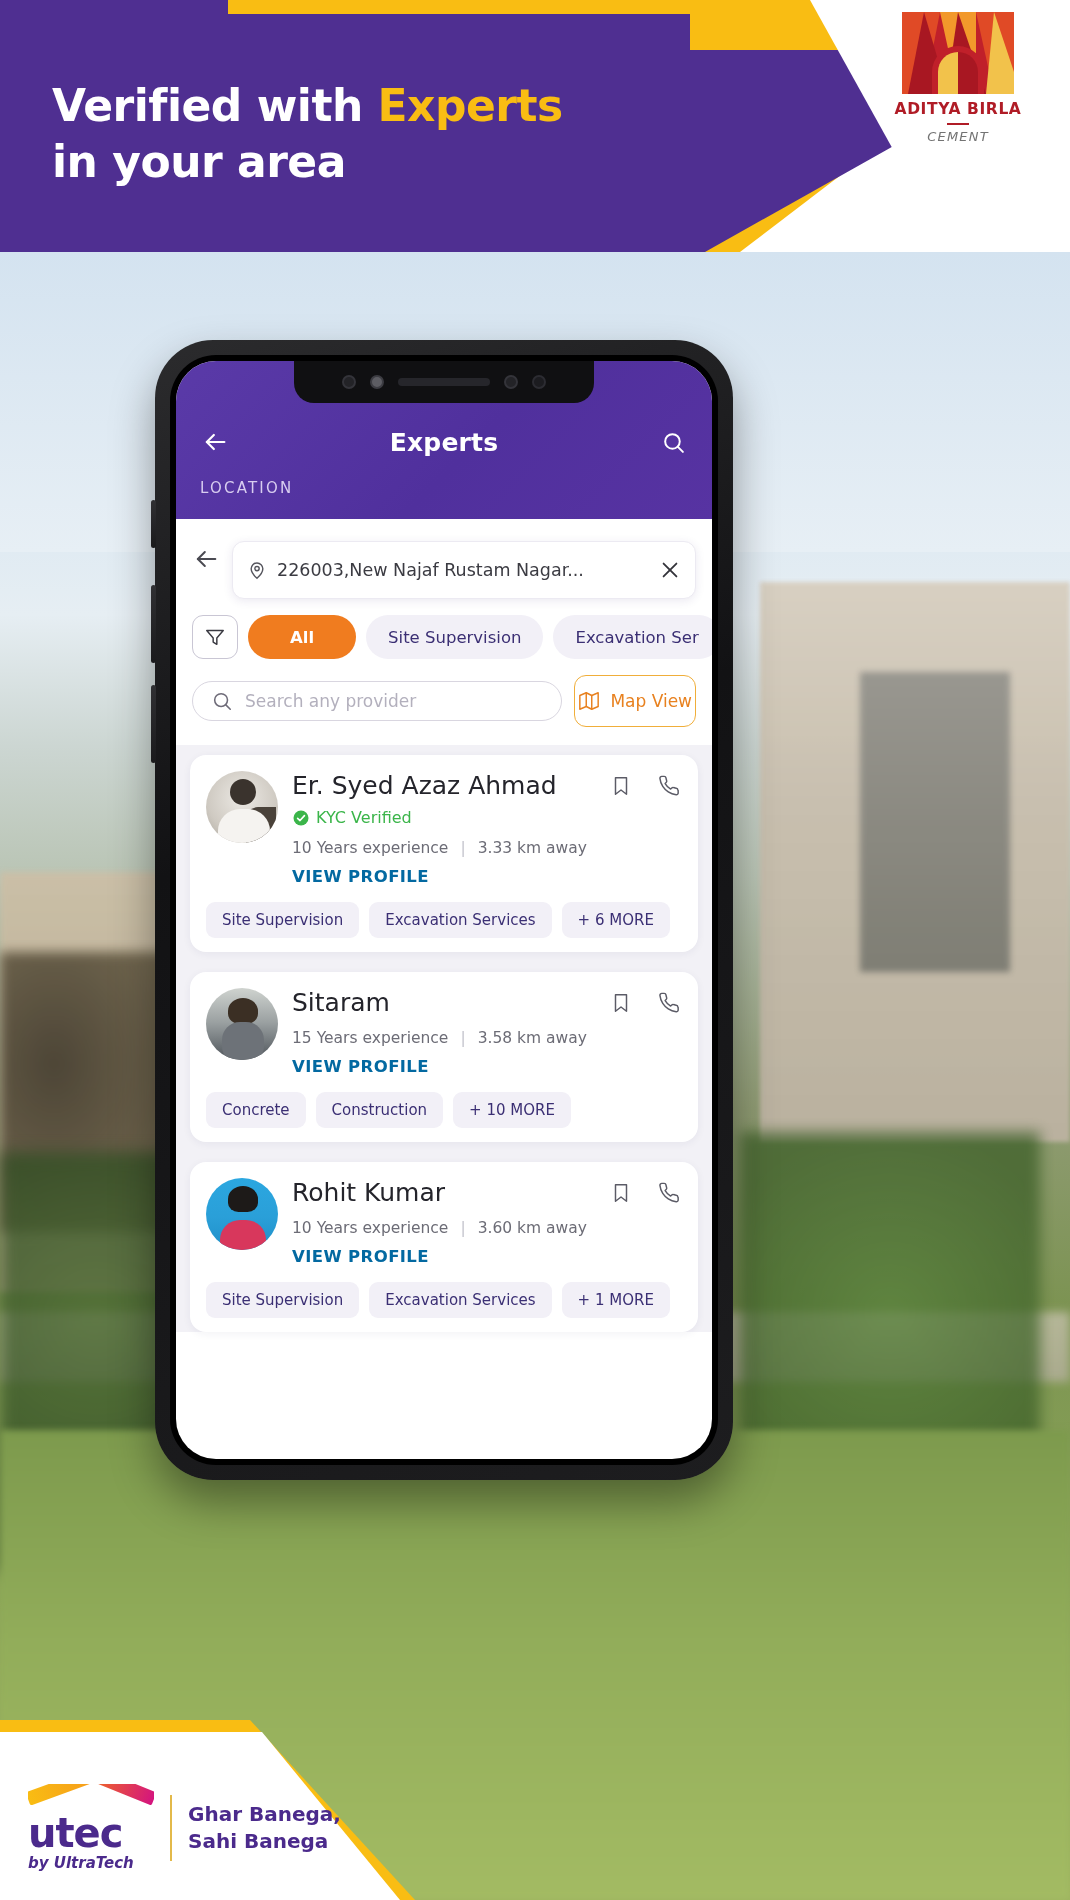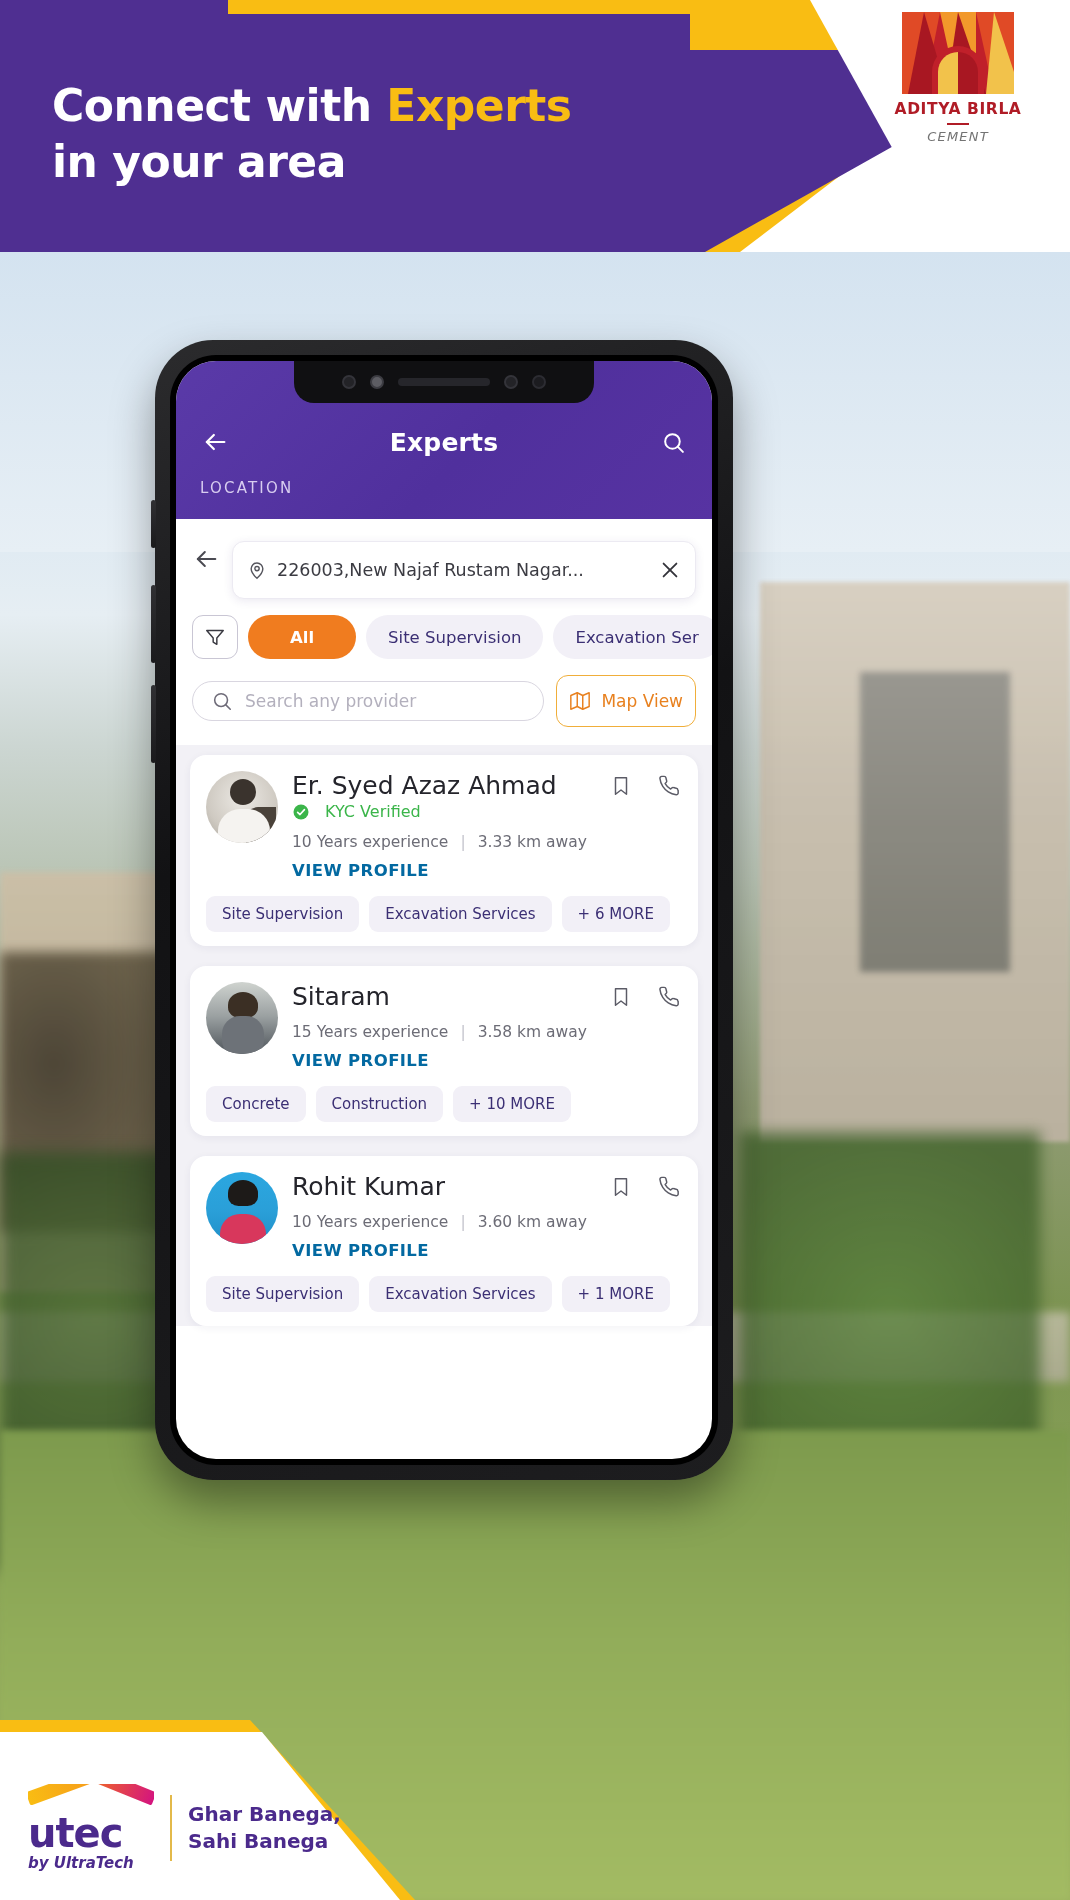--- a/index.html
+++ b/index.html
@@ -191,21 +191,21 @@
 
   
   .search-row { display: flex; align-items: center; gap: 12px; padding: 16px 16px 18px 16px; background: #fff; }
   .search-field {
     flex: 1; height: 40px; border-radius: 26px; border: 1.2px solid #d9d6e0;
     display: flex; align-items: center; gap: 12px; padding: 0 18px; background:#fff;
   }
   .search-ph { font-size: 17px; color: #b3b0bd; font-family: "DejaVu Sans", sans-serif; }
   .map-btn {
     height: 52px; border-radius: 12px; border: 1.4px solid #f0ae3a; background: #fff;
-    display: flex; align-items: center; gap: 10px; padding: 0 12px; flex: 0 0 auto; cursor:pointer;
+    display: flex; align-items: center; gap: 10px; padding: 0 3px; flex: 0 0 auto; cursor:pointer;
   }
   .map-btn span.lbl { font-size: 17px; color: #e8811f; font-family:"DejaVu Sans",sans-serif; }
 
   
   .list { background: #f2f1f6; padding: 10px 14px 0 14px; }
   .card {
     background: #ffffff; border-radius: 16px; padding: 16px 16px 14px 16px;
     margin-bottom: 20px; box-shadow: 0 2px 8px rgba(40,30,80,.06);
   }
   .card-top { display: flex; gap: 14px; }
@@ -221,21 +221,21 @@
   .av3::before{content:'';position:absolute;left:22px;top:8px;width:30px;height:26px;border-radius:50% 50% 35% 35%;background:#1d1a18;}
   .av3::after{content:'';position:absolute;left:14px;top:42px;width:46px;height:34px;border-radius:20px 20px 0 0;background:#d8375c;}
   .card-main { flex: 1; min-width: 0; }
   .name-row { display: flex; align-items: flex-start; }
   .exp-name {
     font-size: 25px; color: #24242b; font-weight: normal;
     font-family: "DejaVu Sans", sans-serif; flex: 1;
   }
   .card-icons { display: flex; align-items: center; gap: 22px; padding-top: 2px; }
   .icon-btn { width: 26px; height: 26px; display:flex; align-items:center; justify-content:center; cursor:pointer; }
-  .kyc-row { display: flex; align-items: flex-end; gap: 15px; margin-top: 2px; }
+  .kyc-row { display: flex; align-items: flex-end; gap: 6px; margin-top: 8px; }
   .kyc-txt { font-size: 16px; color: #3bb54a; font-family: "DejaVu Sans", sans-serif; }
   .meta-row { margin-top: 12px; font-size: 15.5px; color: #6c6c76; font-family: "DejaVu Sans", sans-serif; }
   .meta-sep { color: #c3c3cc; padding: 0 12px; }
   .view-profile {
     margin-top: 10px; font-size: 16.5px; color: #0369a1; font-weight: bold;
     letter-spacing: .4px; font-family: "DejaVu Sans", sans-serif; cursor:pointer;
   }
   .tag-row { display: flex; gap: 10px; margin-top: 16px; overflow: hidden; }
   .tag {
     background: #f2f0f7; color: #3b2f74; font-size: 15px; padding: 9px 16px;
@@ -284,21 +284,21 @@
 <body>
 
 <div class="stage">
 
   <div class="banner">
     <div class="banner-yellow"></div>
     <div class="banner-purple"></div>
     <div class="banner-white-wedge"></div>
 
     <div class="banner-headline">
-      <span>Connect with </span><span class="accent">Experts</span><br>
+      <span>Verified with </span><span class="accent">Experts</span><br>
       <span>in your area</span>
     </div>
 
     <div class="ab-logo">
       <div class="ab-mark">
         <svg width="112" height="82" viewBox="0 0 112 82">
           <rect x="0" y="0" width="112" height="82" fill="#c0202a"></rect>
           <path d="M0 0 L38 0 L22 82 L0 82 Z" fill="#e04a26"></path>
           <path d="M38 0 L74 0 L74 82 L56 82 Z" fill="#f2992b"></path>
           <path d="M74 0 L112 0 L112 82 L92 82 Z" fill="#e04a26"></path>

